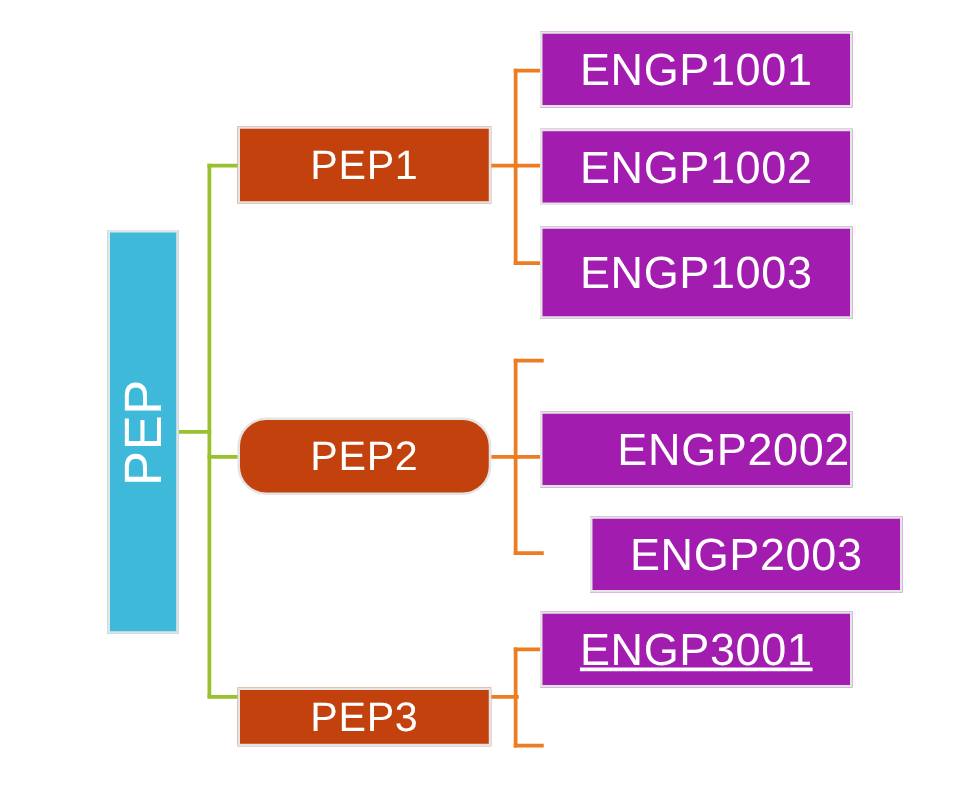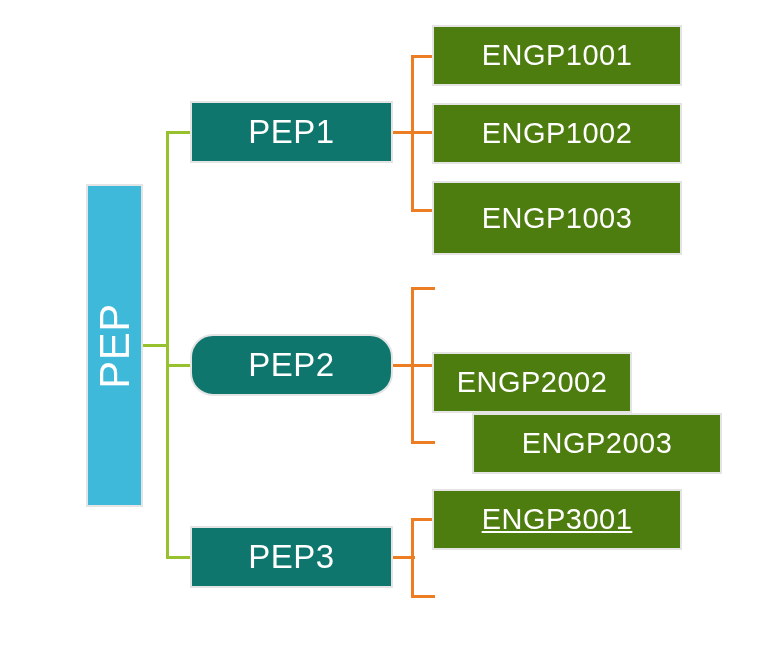--- a/index.html
+++ b/index.html
@@ -35,26 +35,26 @@
   .node-root {
     background: #3fb9d9;
   }
   .node-root .rot-label {
     transform: rotate(-90deg);
     transform-origin: center center;
     font-size: 42px;
     line-height: 1;
   }
   .node-mid {
-    background: #0f766e;
+    background: #c2410c;
     font-size: 33px;
   }
   .node-leaf {
-    background: #4d7c0f;
-    font-size: 29px;
+    background: #a21caf;
+    font-size: 36px;
   }
   .conn {
     position: absolute;
     z-index: 1;
   }
   .conn-green {
     background: #97c22d;
   }
   .conn-orange {
     background: #ed7d22;
@@ -97,35 +97,35 @@
   </div>
 
   <div class="node node-mid" style="left:190px; top:101px; width:203px; height:62px;">
     <span>PEP1</span>
   </div>
 
   <div class="node node-mid" style="left:190px; top:334px; width:203px; height:62px;border-radius:23px;">
     <span>PEP2</span>
   </div>
 
-  <div class="node node-mid" style="left:190px; top:526px; width:203px; height:62px;">
+  <div class="node node-mid" style="left:190px; top:550px; width:203px; height:47px;">
     <span>PEP3</span>
   </div>
 
   <div class="node node-leaf" style="left:432px; top:25px; width:250px; height:61px;">
     <span>ENGP1001</span>
   </div>
   <div class="node node-leaf" style="left:432px; top:103px; width:250px; height:61px;">
     <span>ENGP1002</span>
   </div>
   <div class="node node-leaf" style="left:432px; top:181px; width:250px; height:74px;">
     <span>ENGP1003</span>
   </div>
 
-  <div class="node node-leaf" style="left:432px; top:352px; width:200px; height:61px;">
+  <div class="node node-leaf" style="left:432px; top:329px; width:250px; height:61px;justify-content:flex-end;">
     <span>ENGP2002</span>
   </div>
   <div class="node node-leaf" style="left:432px; top:413px; width:250px; height:61px;margin-left:40px;">
     <span>ENGP2003</span>
   </div>
 
   <div class="node node-leaf" style="left:432px; top:489px; width:250px; height:61px;text-decoration:underline;">
     <span>ENGP3001</span>
   </div>
 

